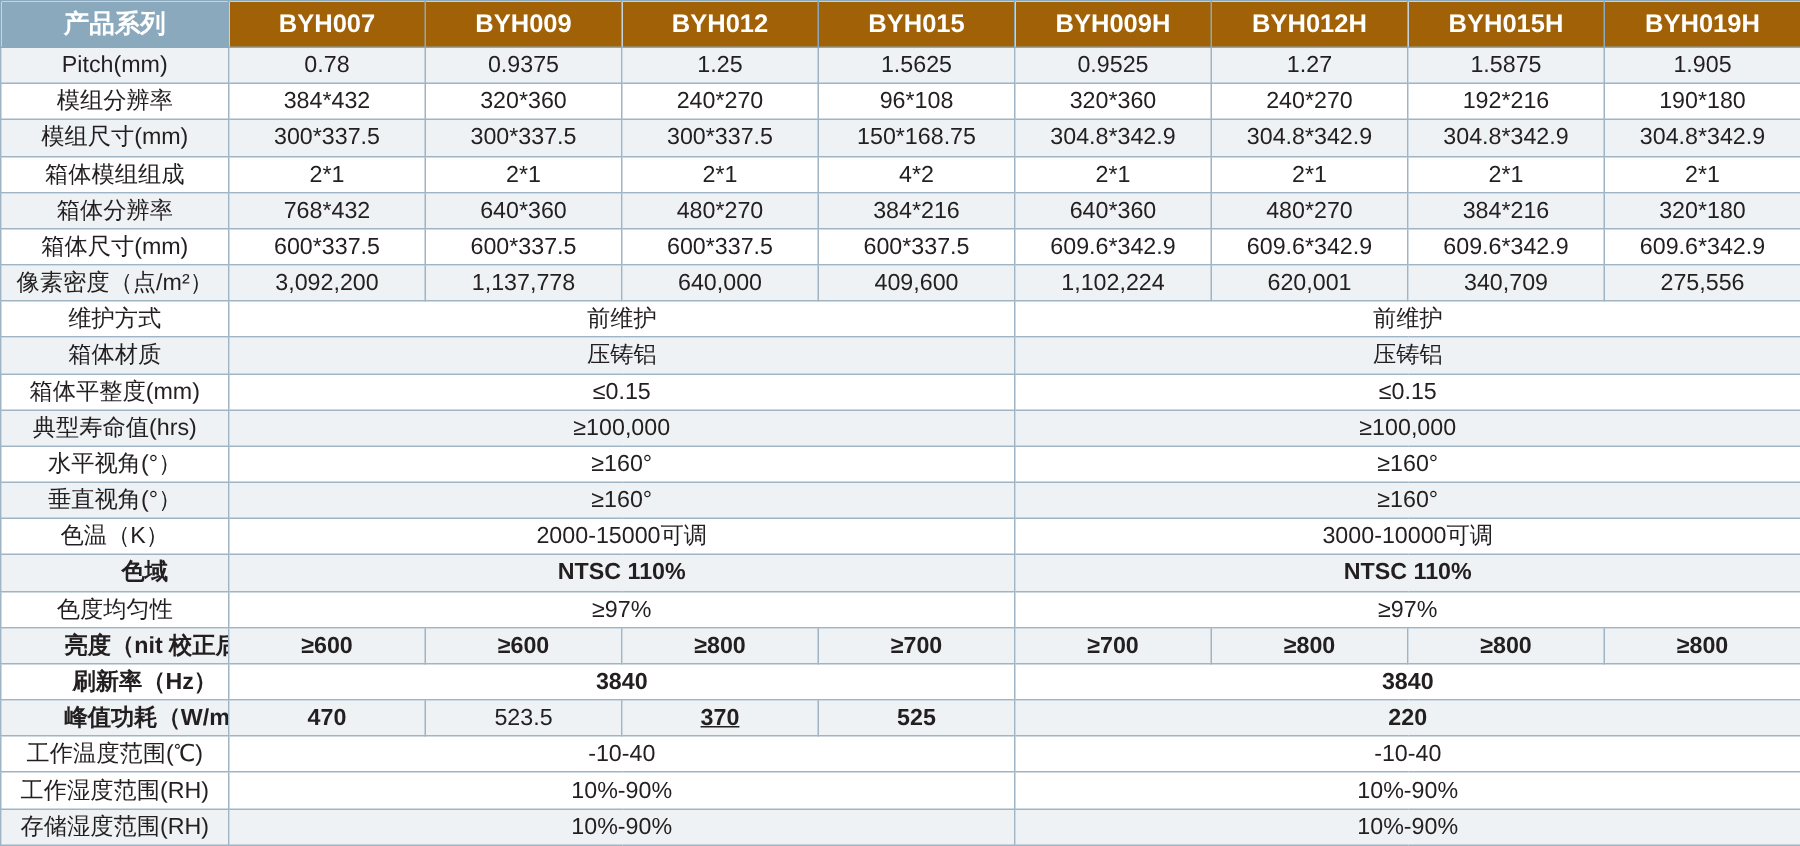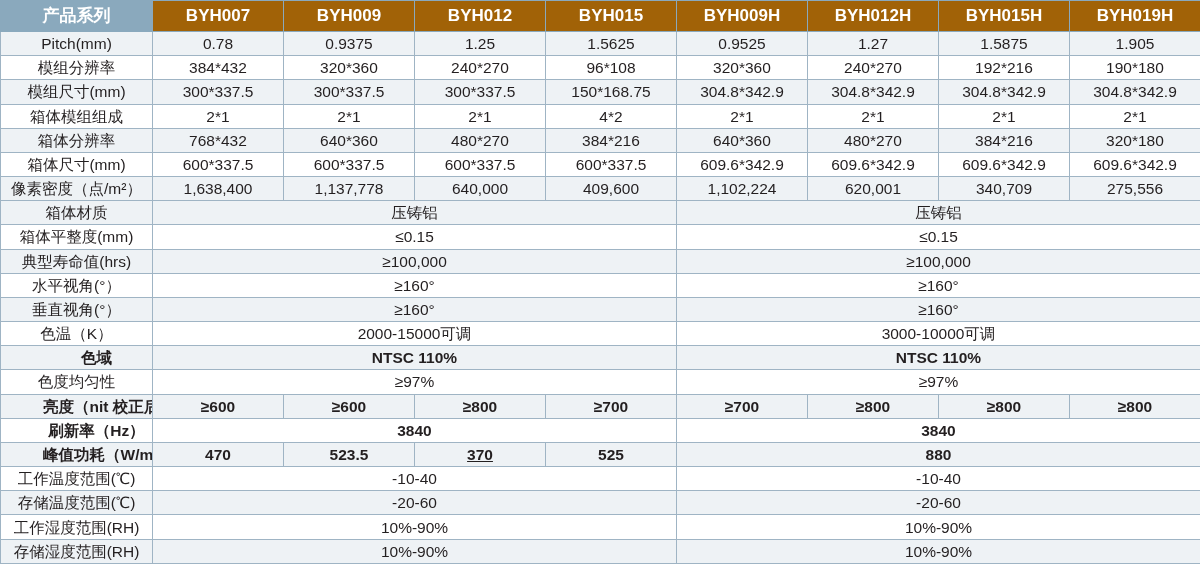--- a/index.html
+++ b/index.html
@@ -163,29 +163,34 @@
           <td class="val">600*337.5</td>
           <td class="val">600*337.5</td>
           <td class="val">600*337.5</td>
           <td class="val">609.6*342.9</td>
           <td class="val">609.6*342.9</td>
           <td class="val">609.6*342.9</td>
           <td class="val">609.6*342.9</td>
         </tr>
         <tr class="shade">
           <td class="label">像素密度（点/m²）</td>
-          <td class="val">1,638,400</td>
+          <td class="val">3,092,200</td>
           <td class="val">1,137,778</td>
           <td class="val">640,000</td>
           <td class="val">409,600</td>
           <td class="val">1,102,224</td>
           <td class="val">620,001</td>
           <td class="val">340,709</td>
           <td class="val">275,556</td>
         </tr>
+        <tr class="plain">
+          <td class="label">维护方式</td>
+          <td class="val" colspan="4">前维护</td>
+          <td class="val" colspan="4">前维护</td>
+        </tr>
         <tr class="shade">
           <td class="label">箱体材质</td>
           <td class="val" colspan="4">压铸铝</td>
           <td class="val" colspan="4">压铸铝</td>
         </tr>
         <tr class="plain">
           <td class="label">箱体平整度(mm)</td>
           <td class="val" colspan="4">≤0.15</td>
           <td class="val" colspan="4">≤0.15</td>
         </tr>
@@ -231,34 +236,29 @@
           <td class="val bold" style="font-weight: bold;">≥800</td>
         </tr>
         <tr class="plain">
           <td class="label bold">刷新率（Hz）</td>
           <td class="val bold" colspan="4" style="font-weight: bold;">3840</td>
           <td class="val bold" colspan="4" style="font-weight: bold;">3840</td>
         </tr>
         <tr class="shade">
           <td class="label bold">峰值功耗（W/m²）</td>
           <td class="val bold" style="font-weight: bold;">470</td>
-          <td class="val bold" style="font-weight: bold;">523.5</td>
+          <td class="val bold" style="font-weight: normal;">523.5</td>
           <td class="val bold" style="font-weight: bold; text-decoration: underline;">370</td>
           <td class="val bold" style="font-weight: bold;">525</td>
-          <td class="val bold" colspan="4" style="font-weight: bold;">880</td>
+          <td class="val bold" colspan="4" style="font-weight: bold;">220</td>
         </tr>
         <tr class="plain">
           <td class="label">工作温度范围(℃)</td>
           <td class="val" colspan="4">-10-40</td>
           <td class="val" colspan="4">-10-40</td>
-        </tr>
-        <tr class="shade">
-          <td class="label">存储温度范围(℃)</td>
-          <td class="val" colspan="4">-20-60</td>
-          <td class="val" colspan="4">-20-60</td>
         </tr>
         <tr class="plain">
           <td class="label">工作湿度范围(RH)</td>
           <td class="val" colspan="4">10%-90%</td>
           <td class="val" colspan="4">10%-90%</td>
         </tr>
         <tr class="shade">
           <td class="label">存储湿度范围(RH)</td>
           <td class="val" colspan="4">10%-90%</td>
           <td class="val" colspan="4">10%-90%</td>

